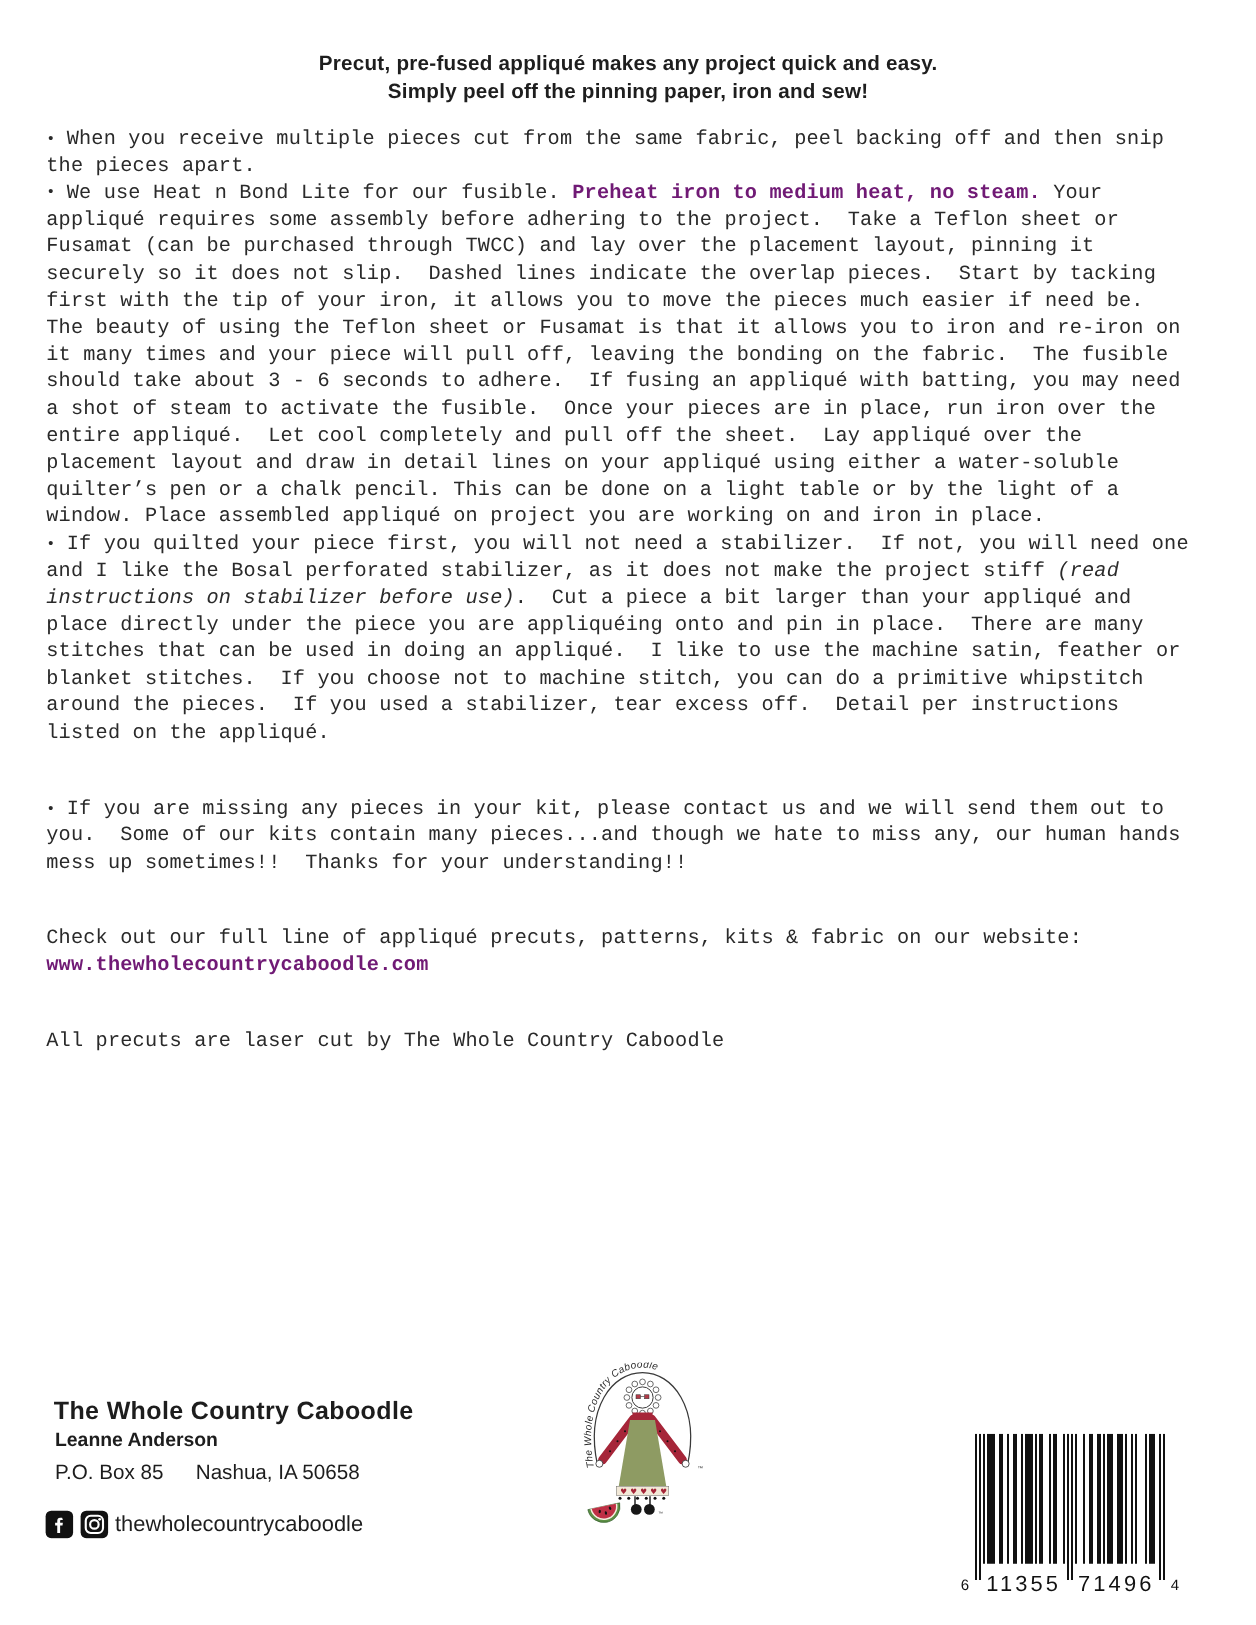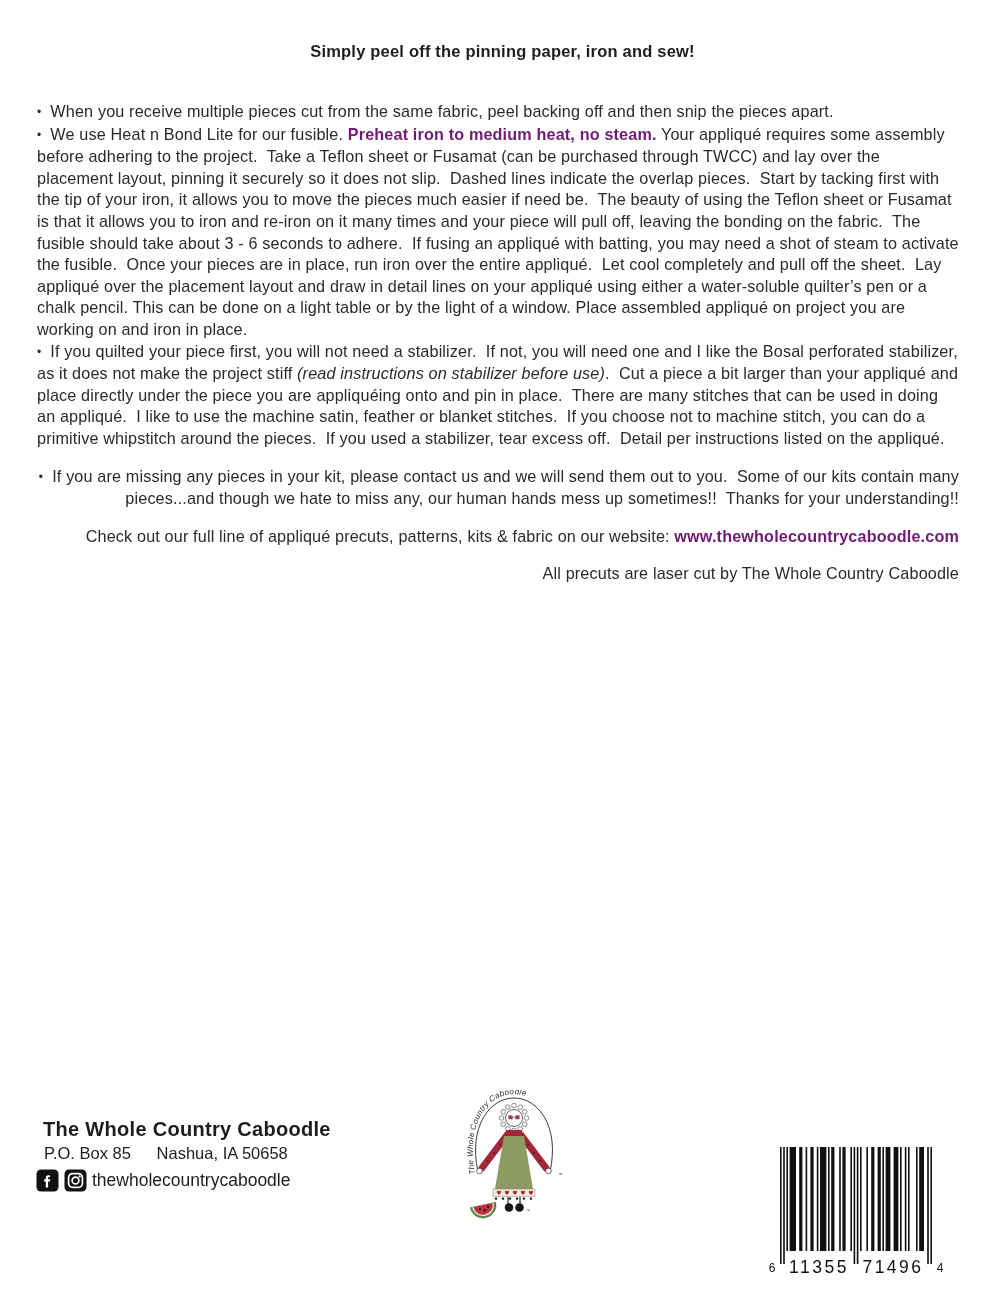--- a/index.html
+++ b/index.html
@@ -18,69 +18,72 @@
     position:absolute;top:40px;left:0;width:1005px;
     text-align:center;font-weight:bold;font-size:16.5px;line-height:22px;
     color:#1e1e1e;letter-spacing:0.2px;
   }
 
   
   .bodytext{
     position:absolute;left:37px;top:101px;width:922px;
     font-size:16.2px;line-height:21.6px;letter-spacing:0.15px;
     color:#2a2a2a;
+    font-family:Liberation Mono, monospace;
   }
   .bodytext p{margin:0;white-space:pre-wrap;}
-  .bodytext p.gap{margin-top:16px;text-align:right;}
+  .bodytext p.gap{margin-top:39px;}
   .bullet{font-size:12px;margin-right:9px;vertical-align:1px;}
   .b{font-weight:bold;color:#701a75;}
   .i{font-style:italic;text-align:center;}
 
   
   .contact{position:absolute;left:42px;top:1118px;color:#1d1d1d;}
   .company{font-size:20px;font-weight:bold;letter-spacing:0.3px;margin:0 0 3px 1px;}
   .owner{font-size:15.5px;font-weight:bold;margin:0 0 7px 2px;}
-  .addr-row{font-size:16.5px;margin:0 0 6px 2px;}
+  .addr-row{font-size:16.5px;margin:0 0 20px 2px;}
   .addr-row .col1{display:inline-block;min-width:108px;}
   .phone-row{font-size:16.5px;margin:0 0 9px 2px;}
   .phone-row .col1{display:inline-block;min-width:106px;}
   .social-row{display:flex;align-items:center;margin-left:-6px;font-size:17.5px;}
   .social-row .icon{display:inline-block;margin-right:5px;line-height:0;}
   .social-row .handle{margin-left:0;}
   .social-row .email-wrap{display:flex;align-items:center;margin-left:32px;}
   .social-row .email-wrap .icon{margin-right:8px;}
 
   .logo{position:absolute;left:462px;top:1090px;width:104px;height:136px;}
   .barcode{position:absolute;left:752px;top:1147px;width:200px;height:130px;}
 </style>
 </head>
 <body>
 
 <div class="page">
 
   <div class="header">
+    <div>Precut, pre-fused appliqué makes any project quick and easy.</div>
     <div>Simply peel off the pinning paper, iron and sew!</div>
   </div>
 
   <div class="bodytext">
     <p><span class="bullet">•</span><span>When you receive multiple pieces cut from the same fabric, peel backing off and then snip the pieces apart.</span></p>
 
     <p><span class="bullet">•</span><span>We use Heat n Bond Lite for our fusible. </span><span class="b">Preheat iron to medium heat, no steam.</span><span> Your appliqué requires some assembly before adhering to the project.  Take a Teflon sheet or Fusamat (can be purchased through TWCC) and lay over the placement layout, pinning it securely so it does not slip.  Dashed lines indicate the overlap pieces.  Start by tacking first with the tip of your iron, it allows you to move the pieces much easier if need be.  The beauty of using the Teflon sheet or Fusamat is that it allows you to iron and re-iron on it many times and your piece will pull off, leaving the bonding on the fabric.  The fusible should take about 3 - 6 seconds to adhere.  If fusing an appliqué with batting, you may need a shot of steam to activate the fusible.  Once your pieces are in place, run iron over the entire appliqué.  Let cool completely and pull off the sheet.  Lay appliqué over the placement layout and draw in detail lines on your appliqué using either a water-soluble quilter’s pen or a chalk pencil. This can be done on a light table or by the light of a window. Place assembled appliqué on project you are working on and iron in place.</span></p>
 
     <p><span class="bullet">•</span><span>If you quilted your piece first, you will not need a stabilizer.  If not, you will need one and I like the Bosal perforated stabilizer, as it does not make the project stiff </span><span class="i">(read instructions on stabilizer before use)</span><span>.  Cut a piece a bit larger than your appliqué and place directly under the piece you are appliquéing onto and pin in place.  There are many stitches that can be used in doing an appliqué.  I like to use the machine satin, feather or blanket stitches.  If you choose not to machine stitch, you can do a primitive whipstitch around the pieces.  If you used a stabilizer, tear excess off.  Detail per instructions listed on the appliqué.</span></p>
 
     <p class="gap"><span class="bullet">•</span><span>If you are missing any pieces in your kit, please contact us and we will send them out to you.  Some of our kits contain many pieces...and though we hate to miss any, our human hands mess up sometimes!!  Thanks for your understanding!!</span></p>
 
     <p class="gap"><span>Check out our full line of appliqué precuts, patterns, kits &amp; fabric on our website: </span><span class="b">www.thewholecountrycaboodle.com</span></p>
 
     <p class="gap">All precuts are laser cut by The Whole Country Caboodle</p>
   </div>
 
   <div class="contact">
     <div class="company">The Whole Country Caboodle</div>
+    <div class="owner">Leanne Anderson</div>
     <div class="addr-row">
       <span class="col1">P.O. Box 85</span>
       <span>Nashua, IA 50658</span>
     </div>
     <div class="social-row">
       <span class="icon">
         <svg width="23" height="23" viewBox="0 0 23 23">
             <rect x="0.5" y="0.5" width="22" height="22" rx="4.5" fill="#111"></rect>
             <path d="M13.7 6.2 h-1.6 c-1.4 0-2.3 0.9-2.3 2.4 v1.6 H8.1 v2.2 h1.7 V18.4 h2.3 v-6 h1.9 l0.3-2.2 h-2.2 V8.8 c0-0.5 0.2-0.8 0.8-0.8 h1.4 z" fill="#fff"></path>
           </svg>

